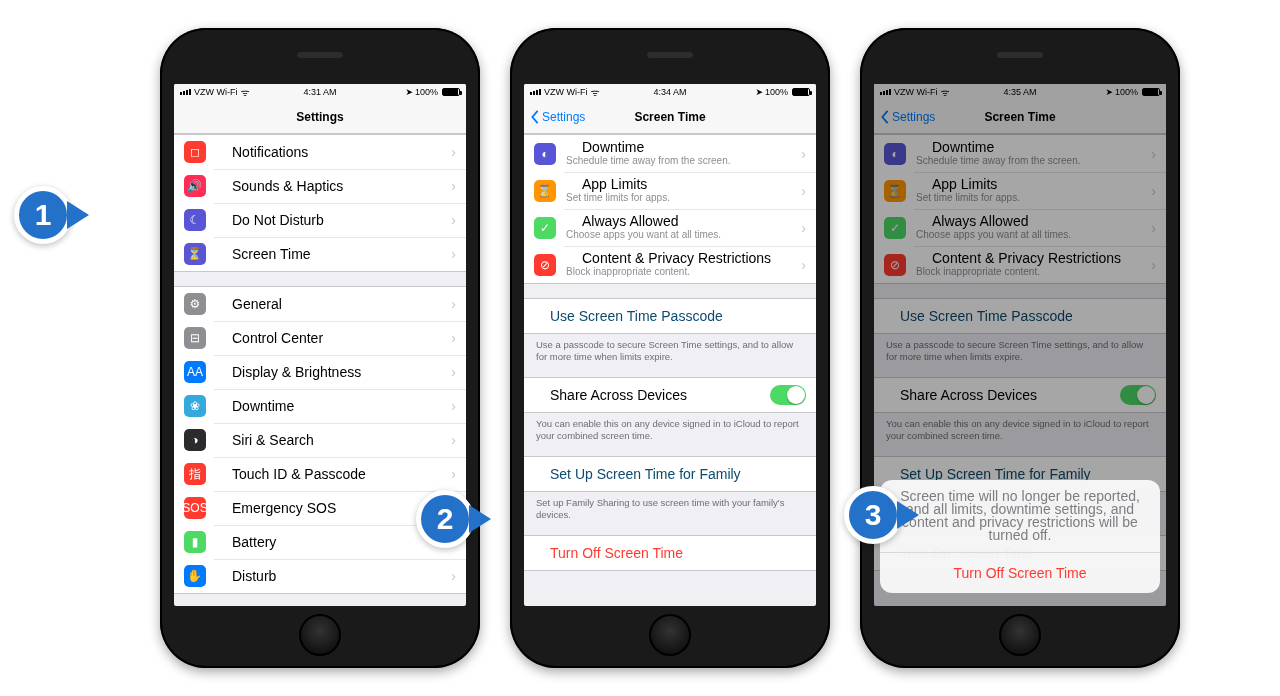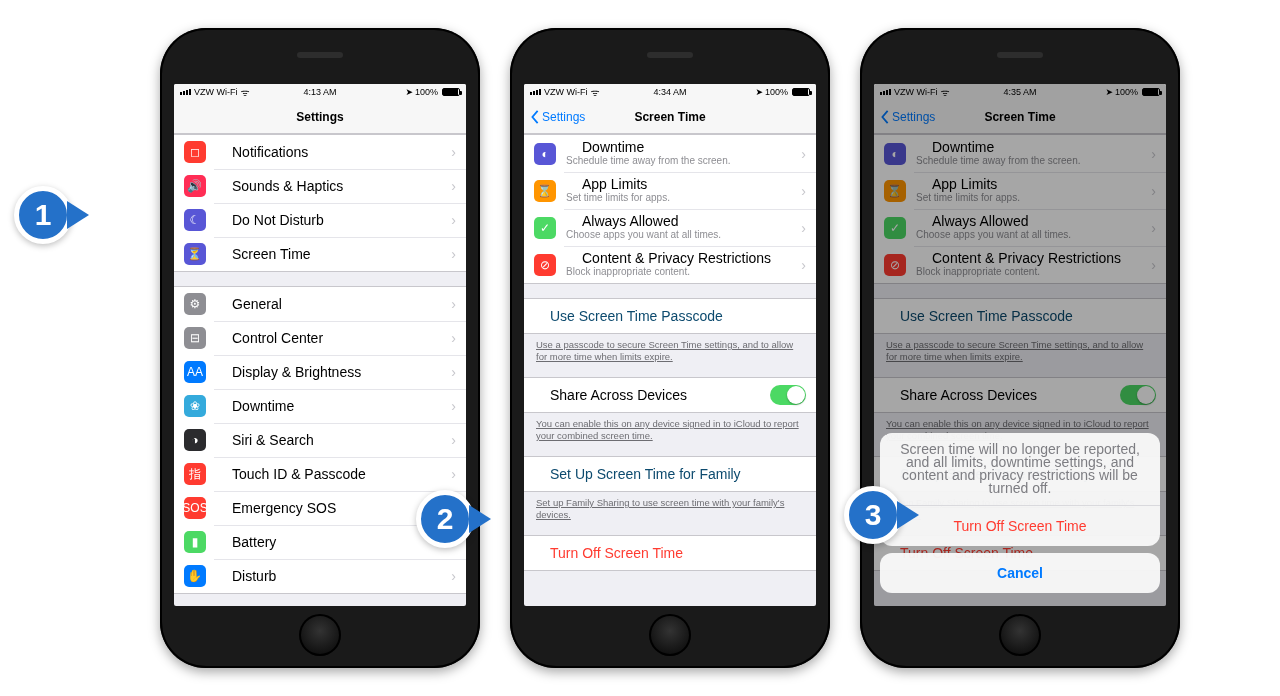--- a/index.html
+++ b/index.html
@@ -98,21 +98,21 @@
   .row .icon{
     width:22px;height:22px;border-radius:5px;margin-right:10px;
     display:flex;align-items:center;justify-content:center;font-size:12px;color:#fff;flex-shrink:0;
   }
   .row .txt{flex:1;}
   .row .title{font-size:14px; line-height:15px;margin-left:16px;}
   .row .sub{font-size:10px; color:#8e8e93; line-height:12px;}
   .row .chev{color:#c7c7cc; font-size:14px;}
   .row.link .title{color:#0c4a6e;}
   .row.destructive .title{color:#ff3b30;}
-  .footer{font-size:9.5px;color:#6d6d72;padding:5px 12px 0 12px;line-height:12px;text-decoration:underline;}
+  .footer{font-size:9.5px;color:#6d6d72;padding:5px 12px 0 12px;line-height:12px;}
   
   .toggle{
     width:36px;height:20px;border-radius:10px;background:#4cd964;position:relative;flex-shrink:0;
   }
   .toggle::after{content:"";position:absolute;right:1px;top:1px;width:18px;height:18px;border-radius:50%;background:#fff;box-shadow:0 1px 2px rgba(0,0,0,.3);}
   
   .sheet{
     position:absolute; left:6px; right:6px; bottom:6px; z-index:5;
     font-size:14px;
   }
@@ -146,21 +146,21 @@
         <span style="display:flex;align-items:center;gap:3px;">
           <span class="bars">
               <span></span>
               <span></span>
               <span></span>
               <span></span>
             </span>
           <span>VZW Wi-Fi</span>
           <span class="wifi">ᯤ</span>
         </span>
-        <span class="mid">4:13 AM</span>
+        <span class="mid">4:31 AM</span>
         <span class="right">
           <span>➤</span>
           <span>100%</span>
           <span class="batt">
               <i></i>
             </span>
         </span>
       </div>
       <div class="nav">
         <span>Settings</span>
@@ -465,23 +465,20 @@
               </div>
             </div>
           </div>
         </div>
 
       <div class="sheet">
         <div class="card">
           <div class="msg">Screen time will no longer be reported, and all limits, downtime settings, and content and privacy restrictions will be turned off.</div>
           <div class="opt">Turn Off Screen Time</div>
         </div>
-        <div class="card">
-          <div class="cancel">Cancel</div>
-        </div>
       </div>
     </div>
   </div>
 
 </div>
 
 <div class="badge b1">1</div>
 <div class="badge b2">2</div>
 <div class="badge b3">3</div>
 

